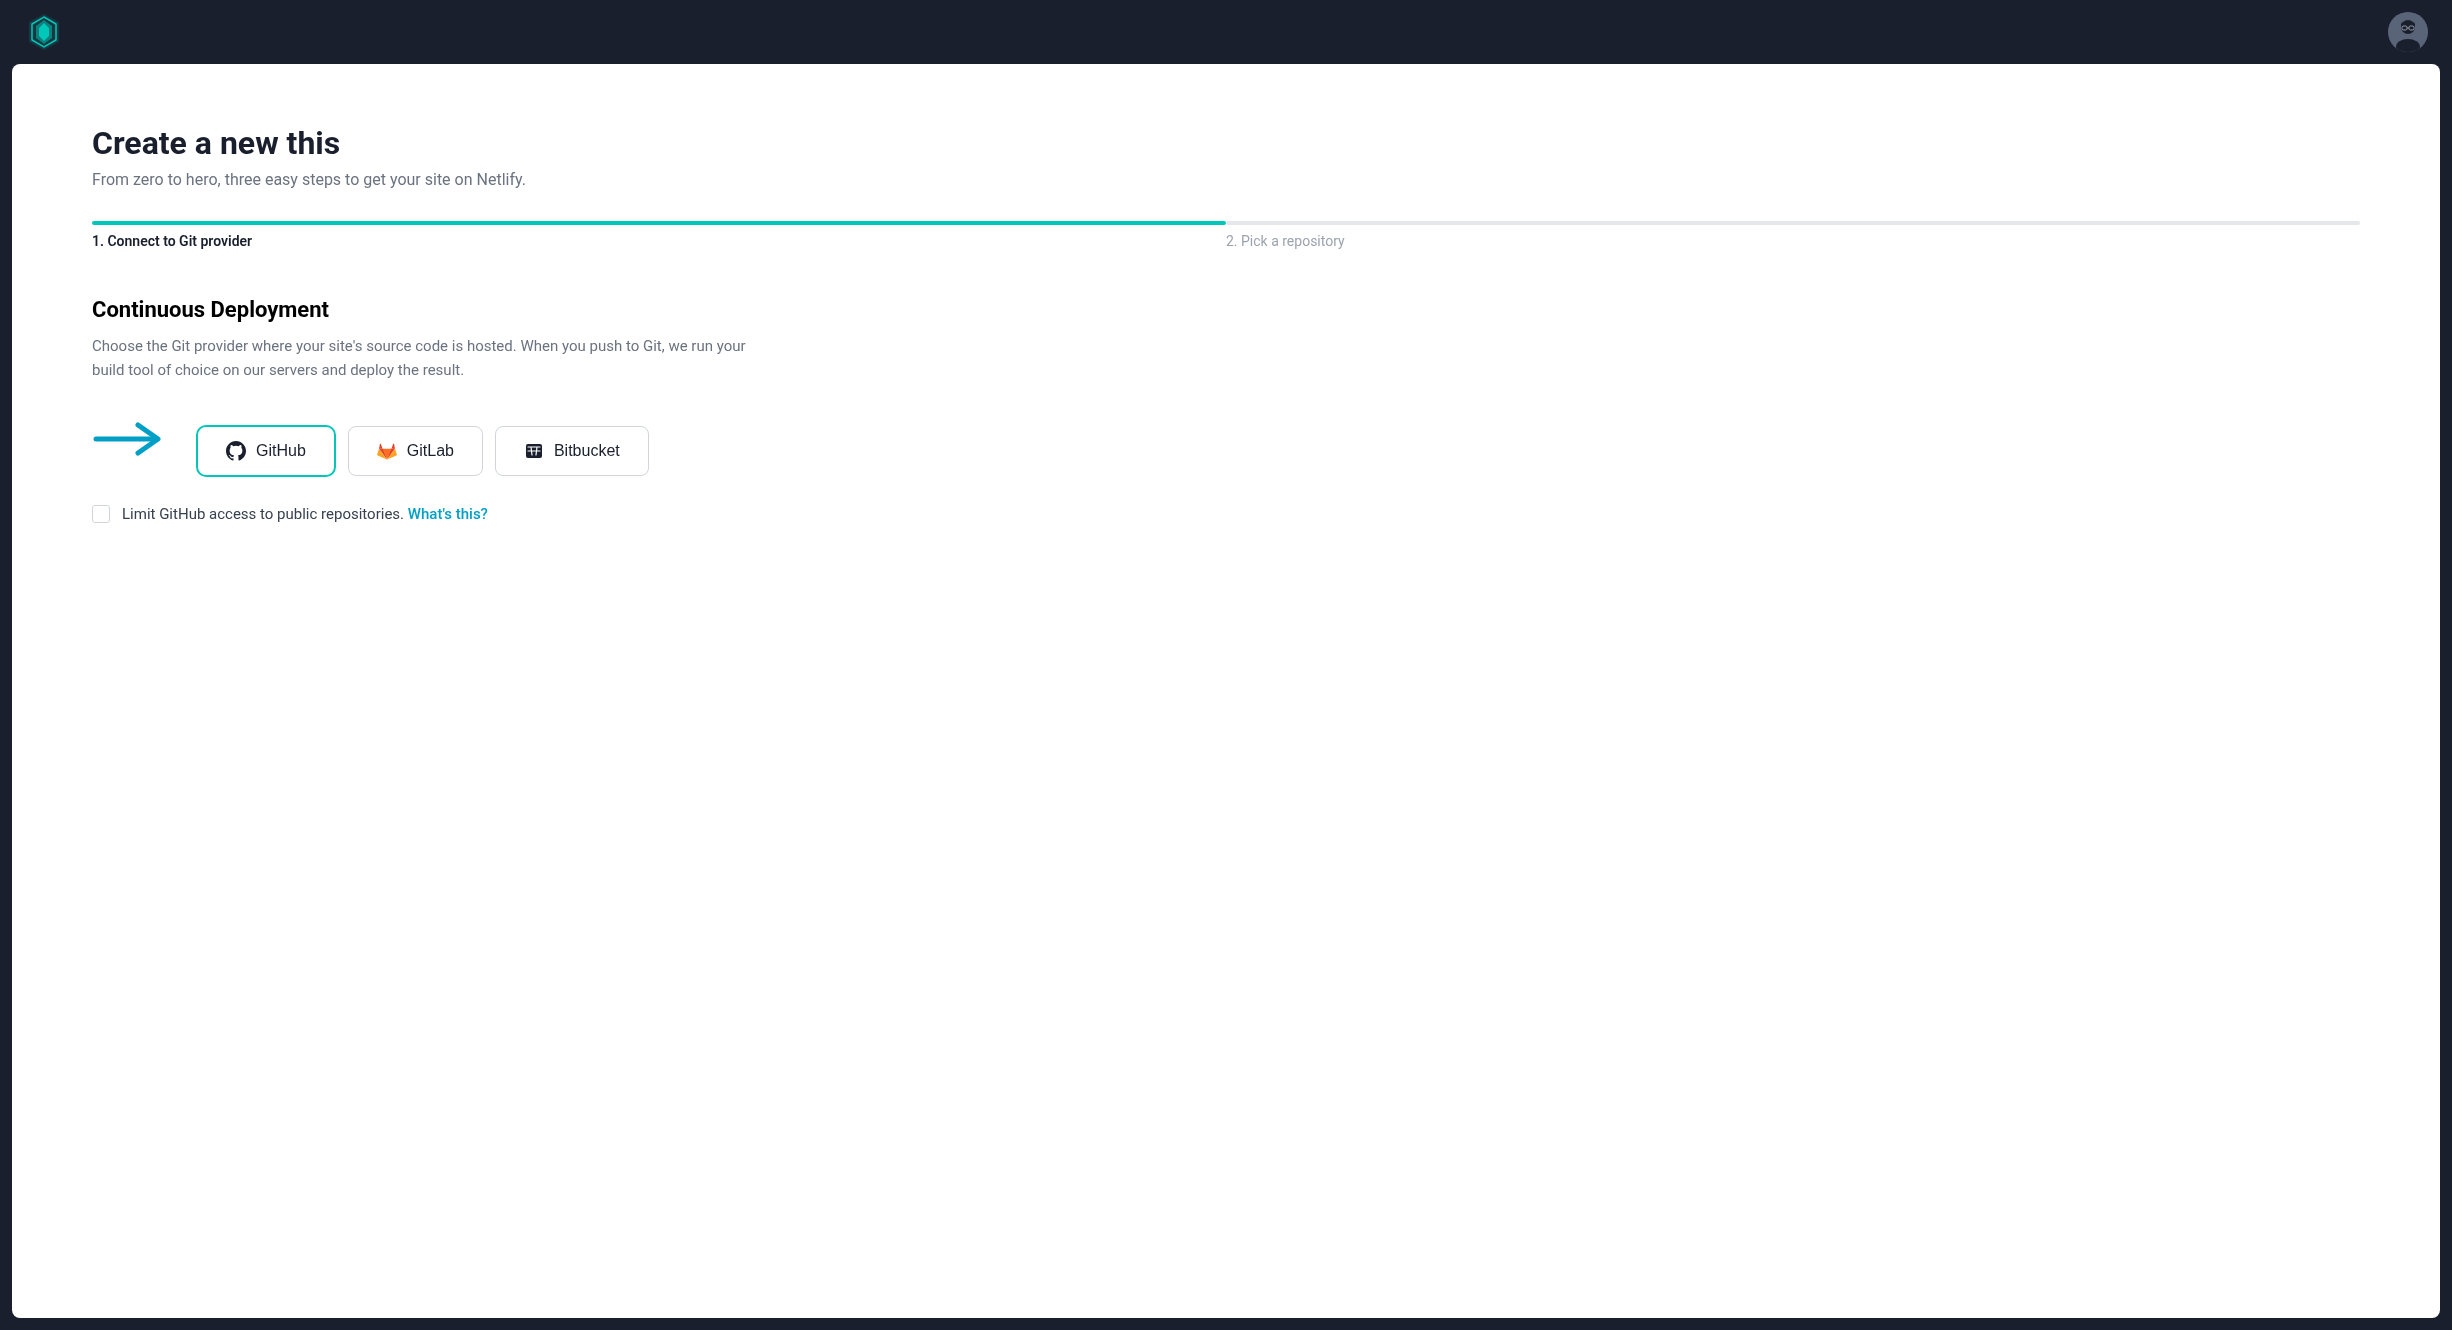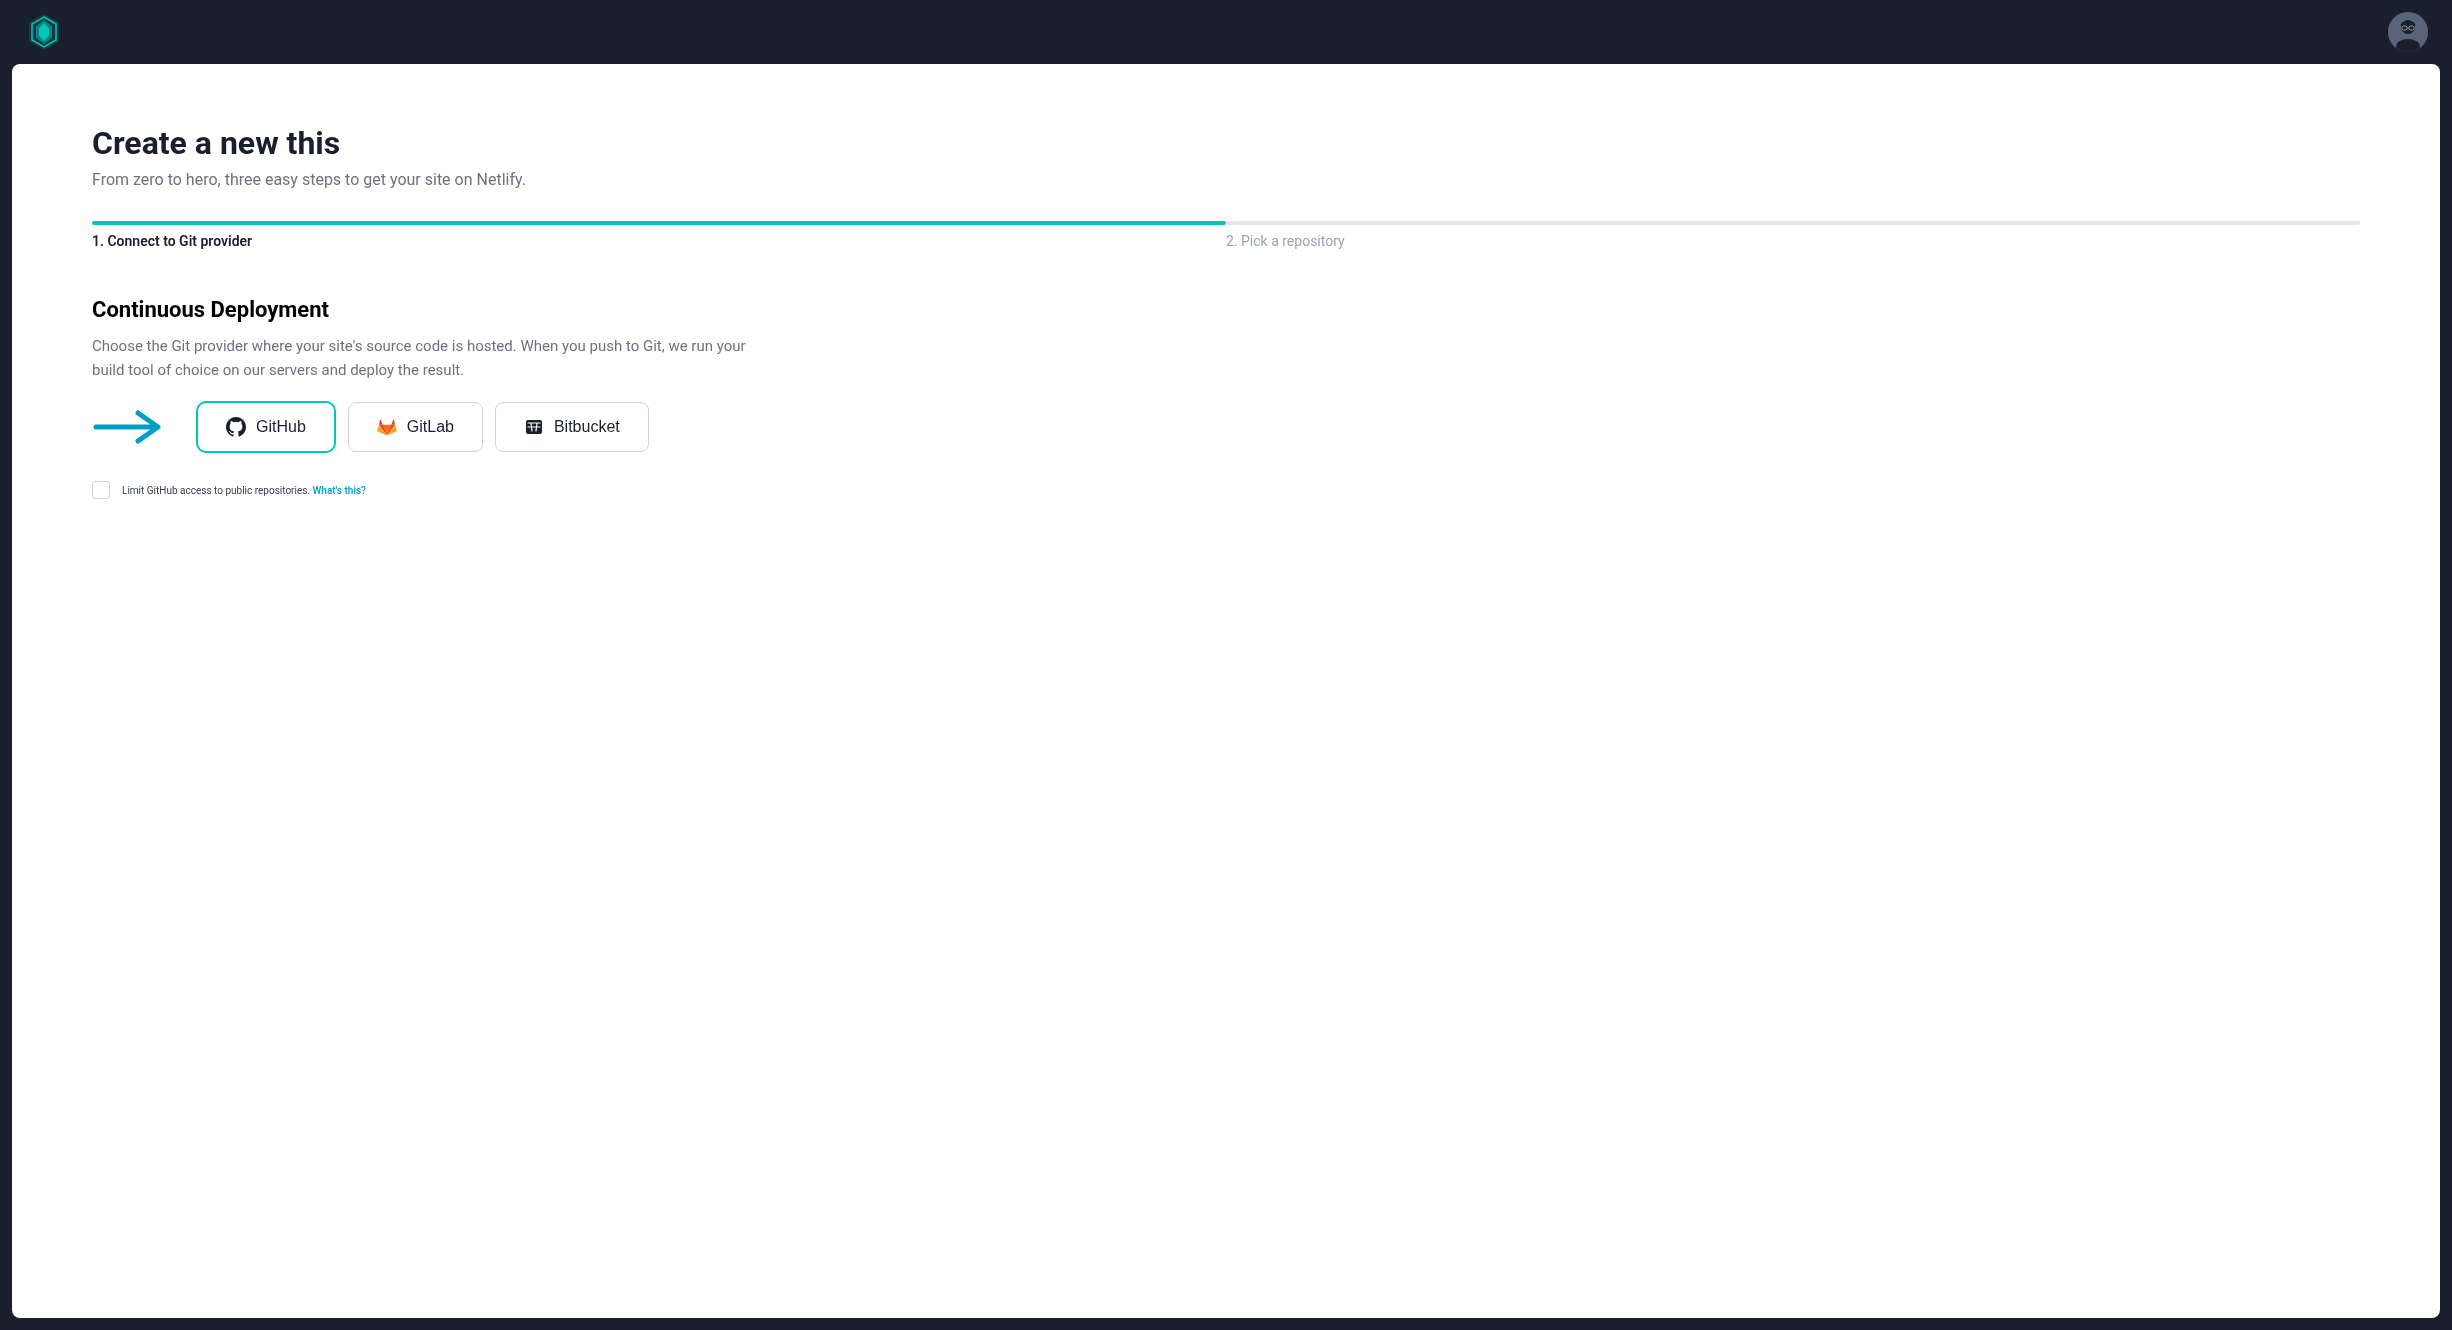--- a/index.html
+++ b/index.html
@@ -164,20 +164,21 @@
       padding: 14px 28px;
       border: 1.5px solid #d1d5db;
       border-radius: 8px;
       background: #ffffff;
       font-size: 16px;
       font-weight: 500;
       color: #1a1f2e;
       cursor: pointer;
       transition: border-color 0.15s;
       white-space: nowrap;
+      margin-top: 24px;
     }
 
     .provider-btn.selected {
       border: 2.5px solid #00c7b7;
       border-radius: 10px;
     }
 
     
     .checkbox-row {
       display: flex;
@@ -192,21 +193,21 @@
       border: 1.5px solid #d1d5db;
       border-radius: 3px;
       appearance: none;
       -webkit-appearance: none;
       cursor: pointer;
       background: #fff;
       flex-shrink: 0;
     }
 
     .checkbox-label {
-      font-size: 10px;
+      font-size: 15px;
       color: #374151;
     }
 
     .checkbox-link {
       color: #00a0c6;
       text-decoration: none;
       font-weight: 500;
     }
 
     

